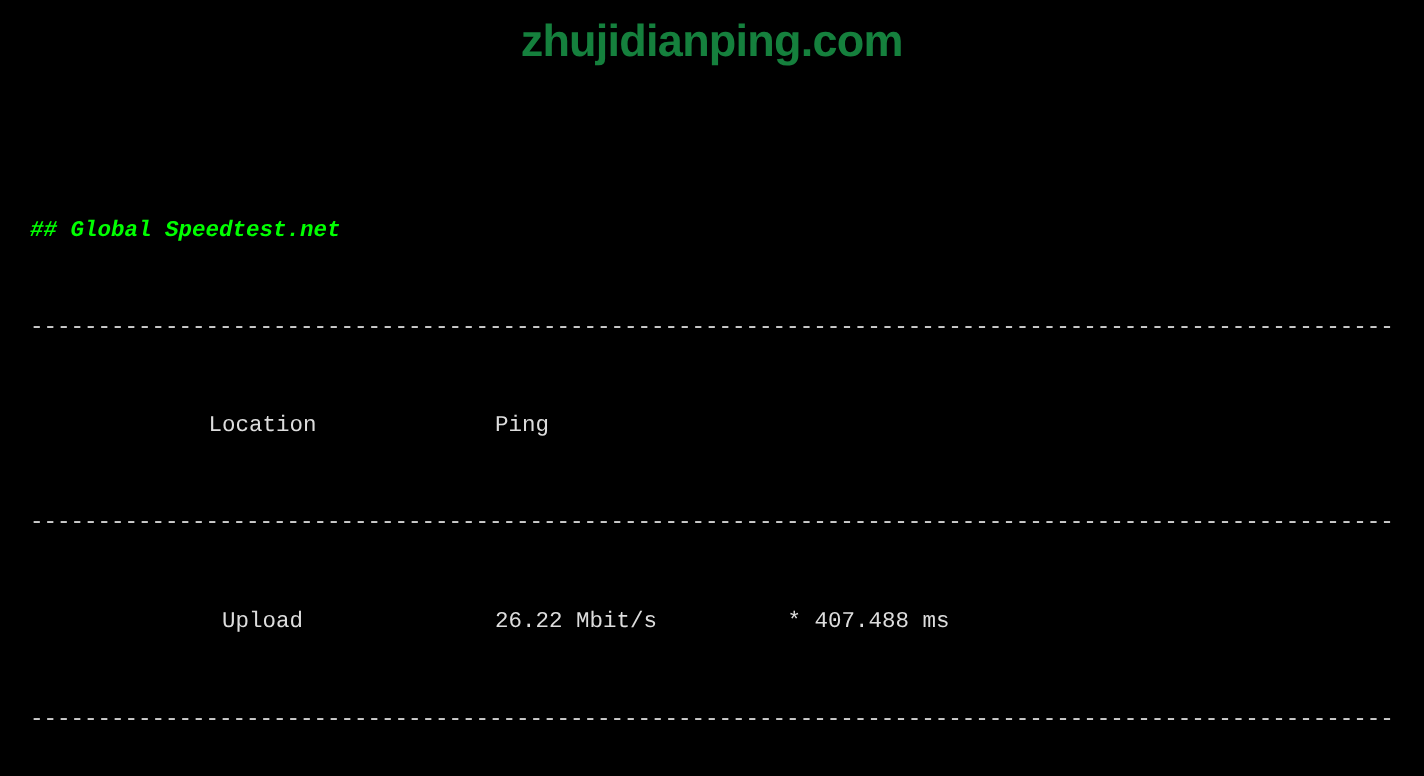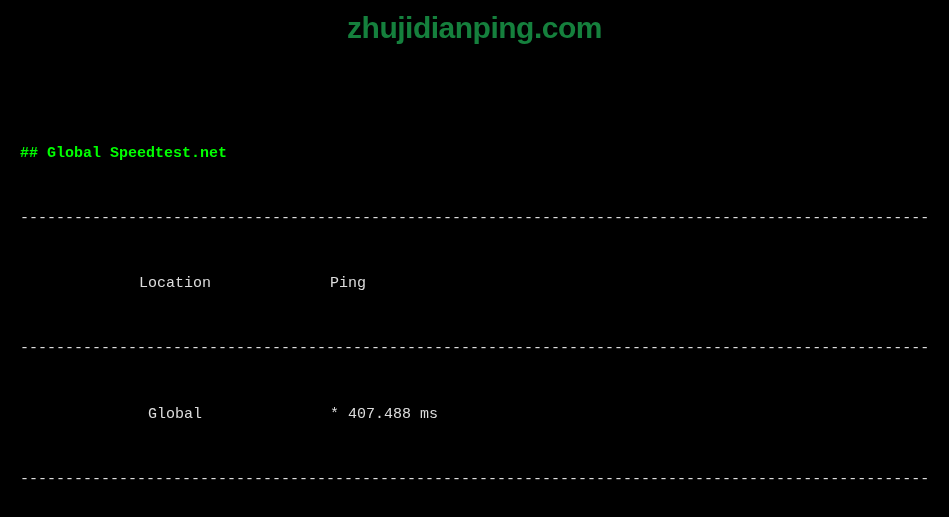--- a/index.html
+++ b/index.html
@@ -15,20 +15,21 @@
       padding: 12px 20px;
       width: 949px;
       height: 517px;
       position: relative;
       white-space: pre;
       line-height: 1.45;
     }
     .title {
       color: #00ff00;
       font-weight: bold;
+      font-style: italic;
     }
     .watermark {
       position: absolute;
       top: 6px;
       left: 50%;
       transform: translateX(-50%);
       color: #15803d;
       font-family: Arial, sans-serif;
       font-size: 30px;
       font-weight: bold;
@@ -68,21 +69,22 @@
 <div class="divider">-----------------------------------------------------------------------------------------------------</div>
 
 <div class="row">
   <span class="col-loc">Location</span>
   <span class="col-ping">Ping</span>
 </div>
 
 <div class="divider">-----------------------------------------------------------------------------------------------------</div>
 
 <div class="row">
-  <span class="col-loc">Global</span>
+  <span class="col-loc">Upload</span>
+  <span class="col-down">26.22 Mbit/s</span>
   <span class="col-ping">* 407.488 ms</span>
 </div>
 
 <div class="divider">-----------------------------------------------------------------------------------------------------</div>
 
 
 
 
 
 

